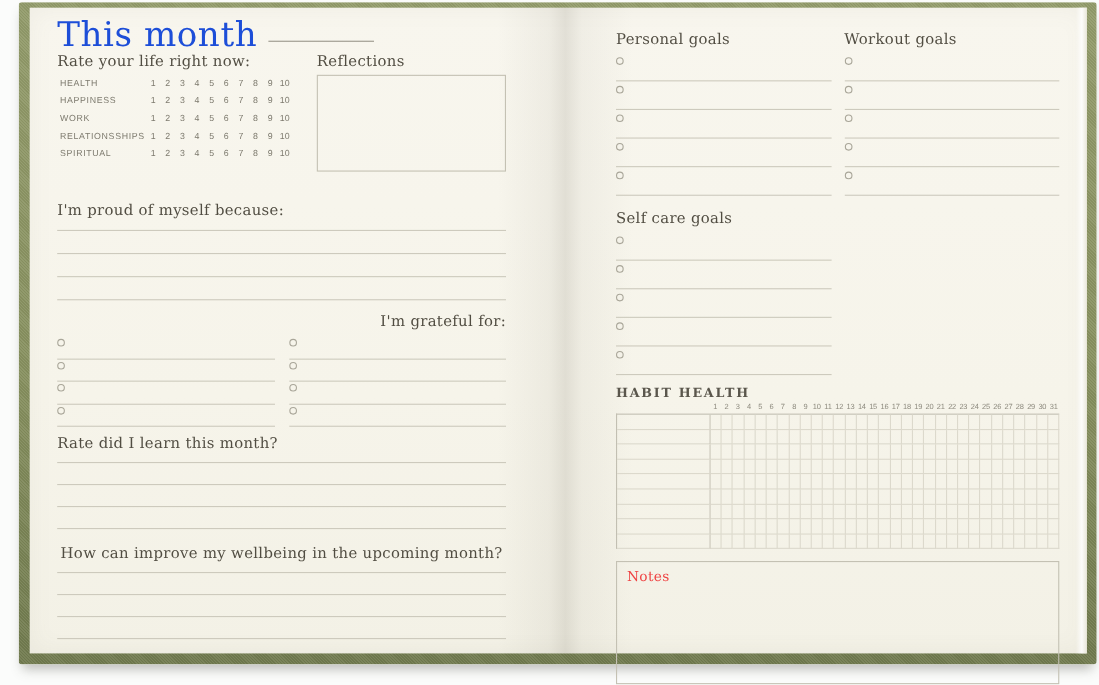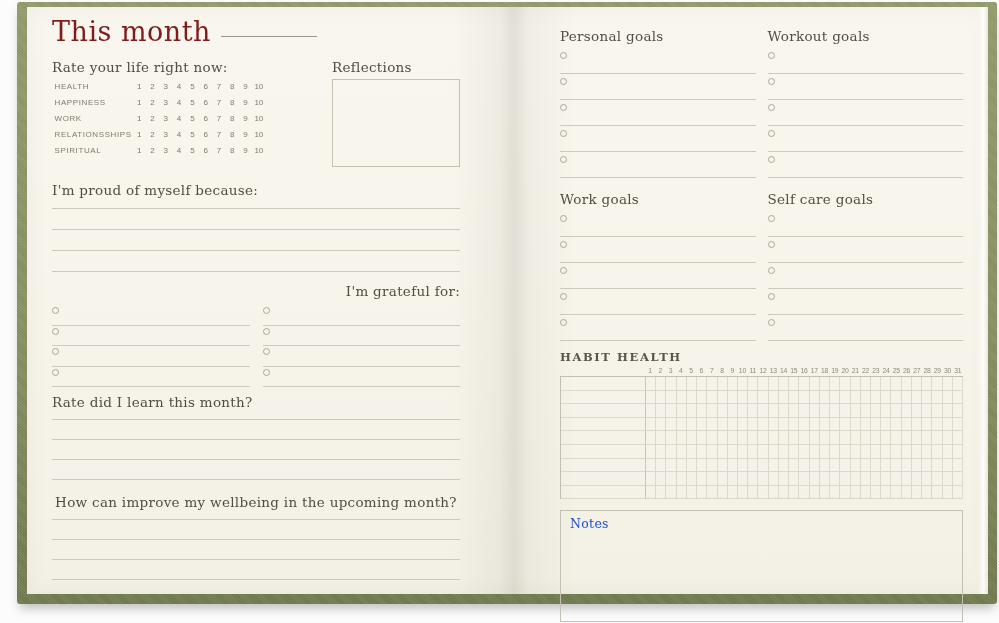--- a/index.html
+++ b/index.html
@@ -31,33 +31,33 @@
   .gutter{position:absolute;left:452px;top:7px;width:124px;height:587px;
     background:linear-gradient(90deg, rgba(110,105,90,0) 0%, rgba(110,105,90,.07) 38%, rgba(110,105,90,.16) 50%, rgba(110,105,90,.06) 62%, rgba(110,105,90,0) 100%);}
 
   
   .prompt{font-size:13.5px;color:var(--ink);letter-spacing:.3px;}
   .rule{border-bottom:1px solid var(--line);height:0;}
   .bullet{width:5px;height:5px;border-radius:50%;border:1px solid #a9a699;background:transparent;flex:0 0 auto;}
 
   
   .left-content{position:absolute;left:52px;top:16px;width:408px;}
-  .page-title{font-size:27px;color:#7f1d1d;letter-spacing:.5px;line-height:32px;display:inline-block;}
+  .page-title{font-size:31px;color:#1d4ed8;letter-spacing:.5px;line-height:32px;display:inline-block;}
   .title-line{display:inline-block;width:96px;border-bottom:1px solid #9a968a;margin-left:10px;vertical-align:4px;}
 
-  .rate-flex{display:flex;margin-top:11px;gap:44px;}
+  .rate-flex{display:flex;}
   .rate-left{width:216px;flex:0 0 auto;}
   .rating-table{margin-top:4px;}
   .rating-row{display:flex;align-items:center;height:15.8px;justify-content:center;}
   .rate-cat{width:78px;font-family:"Liberation Sans",sans-serif;font-size:8px;letter-spacing:.6px;color:var(--soft-ink);}
   .rate-num{width:13.3px;text-align:center;font-family:"Liberation Sans",sans-serif;font-size:8px;color:var(--soft-ink);}
   .reflect{flex:1;padding-left:20px;}
   .reflect-box{margin-top:4px;height:86px;border:1px solid var(--box-border);}
 
-  .proud-block{margin-top:15px;}
+  .proud-block{margin-top:27px;}
   .lines > .rule{margin-top:20px;}
   .lines > .rule:first-child{margin-top:10px;}
   .lines-tight > .rule{margin-top:19px;}
   .lines-tight > .rule:first-child{margin-top:9px;}
 
   .grateful-block{margin-top:11px;text-align:right;}
   .grateful-grid{margin-top:6px;display:grid;grid-template-columns:1fr 1fr;column-gap:13px;}
   .gcell{height:18.5px;display:flex;flex-direction:column;justify-content:space-between;padding-top:2px;}
 
   .learn-block{margin-top:7px;}
@@ -72,21 +72,21 @@
 
   .tracker{margin-top:9px;}
   .tracker-title{font-size:11.5px;font-weight:600;letter-spacing:1.6px;color:#5a564c;}
   .tracker-days{display:grid;grid-template-columns:85px repeat(31,1fr);margin-top:3px;align-items:end;}
   .day-num{font-family:"Liberation Sans",sans-serif;font-size:6.8px;color:#8d8a7e;text-align:center;letter-spacing:-.2px;}
   .tracker-grid{display:grid;grid-template-columns:85px repeat(31,1fr);border-top:1px solid var(--grid-edge);border-left:1px solid var(--grid-edge);margin-top:2px;}
   .tcell{height:12.6px;border-right:1px solid var(--grid-line);border-bottom:1px solid var(--grid-line);}
   .tname{border-right:1px solid #c9c6b9;}
 
   .notes-box{margin-top:11px;height:100px;border:1px solid var(--box-border);padding:5px 9px;}
-  .notes-label{font-size:12.5px;color:#1d4ed8;letter-spacing:.3px;}
+  .notes-label{font-size:12.5px;color:#ef4444;letter-spacing:.3px;}
 </style>
 </head>
 <body>
 
 <div class="screen">
   <div class="book-cover"></div>
   <div class="paper"></div>
   <div class="page-stack-right"></div>
   <div class="gutter"></div>
 
@@ -263,45 +263,20 @@
               <div class="rule"></div>
             </div>
             <div class="goal-row">
               <div class="bullet"></div>
               <div class="rule"></div>
             </div>
           </div>
         </div>
         <div class="goal-section">
           <div class="goal-label">Workout goals</div>
-          <div class="goal-rows">
-            <div class="goal-row">
-              <div class="bullet"></div>
-              <div class="rule"></div>
-            </div>
-            <div class="goal-row">
-              <div class="bullet"></div>
-              <div class="rule"></div>
-            </div>
-            <div class="goal-row">
-              <div class="bullet"></div>
-              <div class="rule"></div>
-            </div>
-            <div class="goal-row">
-              <div class="bullet"></div>
-              <div class="rule"></div>
-            </div>
-            <div class="goal-row">
-              <div class="bullet"></div>
-              <div class="rule"></div>
-            </div>
-          </div>
-        </div>
-        <div class="goal-section">
-          <div class="goal-label">Work goals</div>
           <div class="goal-rows">
             <div class="goal-row">
               <div class="bullet"></div>
               <div class="rule"></div>
             </div>
             <div class="goal-row">
               <div class="bullet"></div>
               <div class="rule"></div>
             </div>
             <div class="goal-row">

